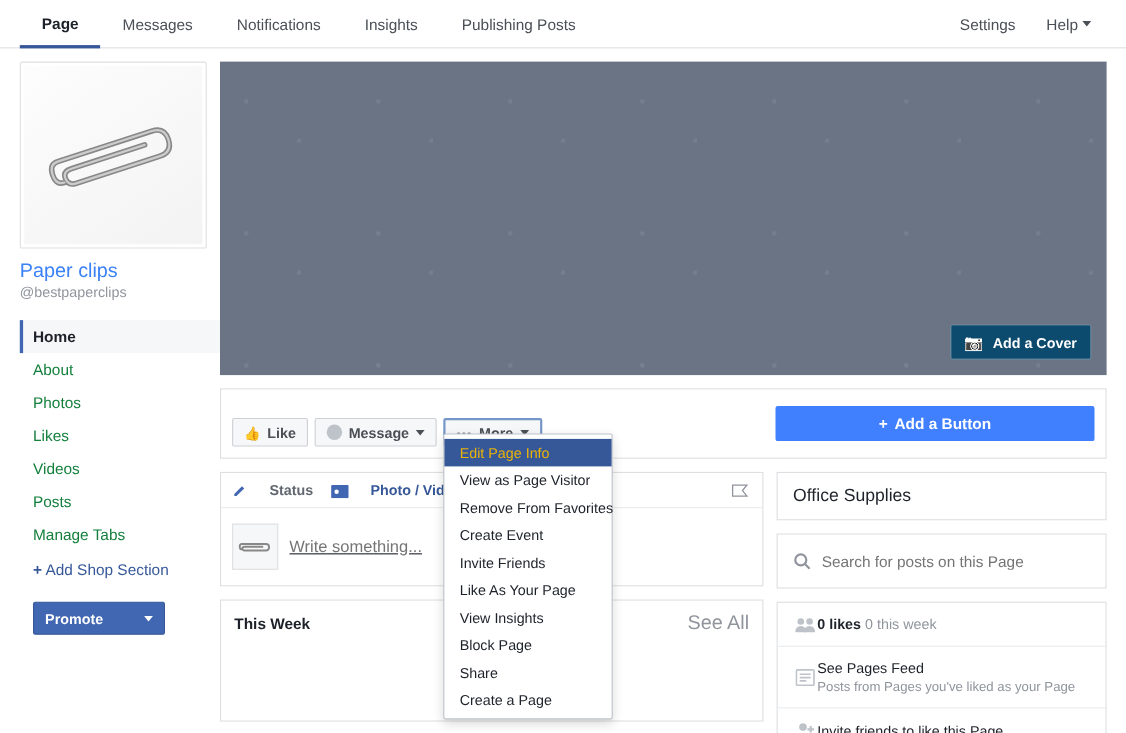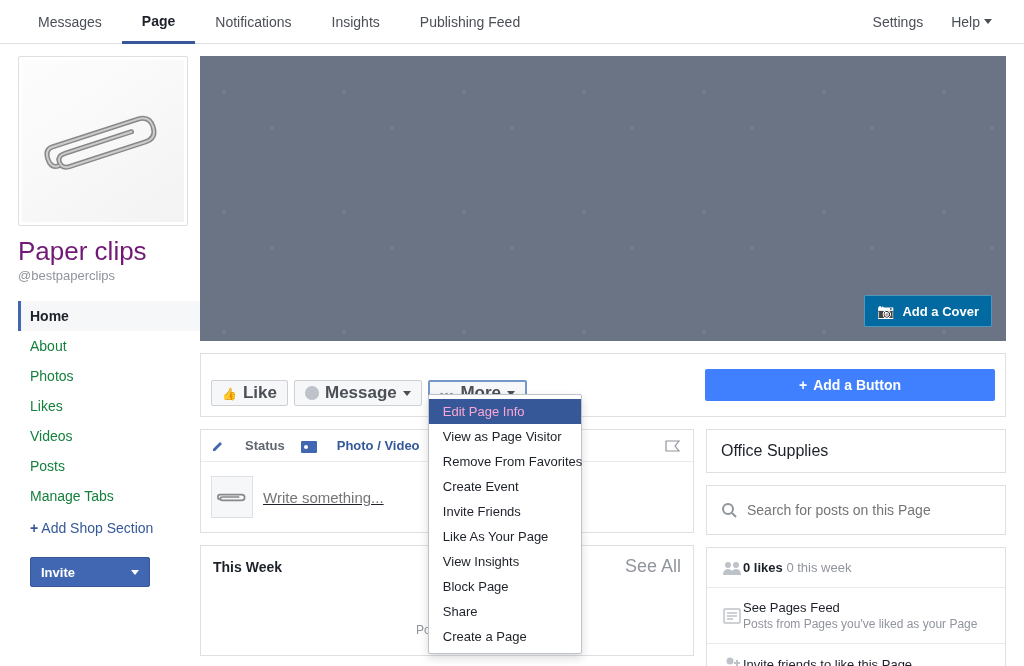--- a/index.html
+++ b/index.html
@@ -13,45 +13,45 @@
   .topnav .right-tab { padding: 0 14px; color: #4b4f56; cursor: pointer; font-size: 14px; display:flex; align-items:center; gap:4px; }
   
   
   .layout { display: flex; }
   .leftcol { width: 200px; padding: 12px 0 12px 18px; }
   .rightcol { flex: 1; padding-right: 18px; }
   
   
   .profile-pic { width: 170px; height: 170px; border: 1px solid #dddfe2; border-radius: 2px; padding: 3px; background: #fff; margin-bottom: 10px; position: relative; }
   .profile-pic-inner { width: 100%; height: 100%; background: linear-gradient(145deg,#fdfdfd,#f3f3f3); display:flex; align-items:center; justify-content:center; }
-  .page-name { font-size: 26px; font-weight: normal; color: #701a75; margin-bottom: 1px; }
+  .page-name { font-size: 18px; font-weight: normal; color: #3b82f6; margin-bottom: 1px; }
   .page-handle { font-size: 13px; color: #90949c; margin-bottom: 18px; }
   .sidenav { list-style:none; }
   .sidenav li { padding: 7px 12px; color: #15803d; cursor:pointer; font-size:14px; }
   .sidenav li.active { font-weight: 600; color:#1d2129; border-left: 3px solid #4267b2; background: #f6f7f9; padding-left:9px; }
   .add-shop { color:#365899; padding: 9px 12px; font-size:14px; cursor:pointer; }
   .promote-btn { margin: 12px 0 0 12px; background:#4267b2; color:#fff; font-weight:600; font-size:13px; width:120px; height:30px; border:1px solid #365899; border-radius:2px; display:flex; align-items:center; justify-content:space-between; padding:0 10px; cursor:pointer; }
   
   
   .cover { height: 285px; background:#6b7485; position:relative; margin-top:12px; margin-bottom:12px; overflow:hidden; }
   .cover-pattern { position:absolute; inset:0; opacity:0.08; background-image: radial-gradient(circle at 20% 30%, #fff 2px, transparent 2px), radial-gradient(circle at 60% 60%, #fff 2px, transparent 2px); background-size: 120px 120px; }
-  .add-cover { position:absolute; right:14px; bottom:14px; background:#0369a1; color:#fff; padding:7px 12px; border-radius:2px; display:flex; align-items:center; gap:8px; font-weight:600; font-size:13px; border:1px solid rgba(255,255,255,0.3); cursor:pointer; }
+  .add-cover { position:absolute; right:14px; bottom:14px; background:#0c4a6e; color:#fff; padding:7px 12px; border-radius:2px; display:flex; align-items:center; gap:8px; font-weight:600; font-size:13px; border:1px solid rgba(255,255,255,0.3); cursor:pointer; }
   
   
   .action-row { background:#fff; border:1px solid #dddfe2; padding:10px; display:flex; align-items:center; gap:6px; margin-bottom:12px; }
-  .pill { border:1px solid #ced0d4; background:#f6f7f9; color:#4b4f56; font-weight:600; font-size:17px; padding:4px 10px; border-radius:2px; display:flex; align-items:center; gap:6px; cursor:pointer; height:26px;margin-top:16px; }
+  .pill { border:1px solid #ced0d4; background:#f6f7f9; color:#4b4f56; font-weight:600; font-size:13px; padding:4px 10px; border-radius:2px; display:flex; align-items:center; gap:6px; cursor:pointer; height:26px;margin-top:16px; }
   .pill.more-open { border:2px solid #7596c8; outline:none; }
   .action-row .spacer { flex:1; }
   .add-button { background:#4080ff; color:#fff; font-weight:600; font-size:14px; border:none; border-radius:2px; height:32px; width:290px; display:flex; align-items:center; justify-content:center; gap:6px; cursor:pointer; }
   
   
   .dropdown-wrap { position:relative; }
   .dropdown { position:absolute; top:30px; left:0; width:154px; background:#fff; border:1px solid #bec2c9; border-radius:2px; box-shadow:0 4px 10px rgba(0,0,0,0.15); z-index:100; padding:4px 0; }
   .dropdown li { list-style:none; padding:5px 14px; font-size:13px; color:#1d2129; cursor:pointer; white-space:nowrap; }
-  .dropdown li.hl { background:#365899; color:#f9a8d4; }
+  .dropdown li.hl { background:#365899; color:#eab308; }
   
   
   .content-row { display:flex; gap:12px; }
   .center-col { flex:1; min-width:0; }
   .side-col { width:300px; }
   
   .card { background:#fff; border:1px solid #dddfe2; margin-bottom:12px; }
   
   
   .composer-tabs { display:flex; align-items:center; padding:8px 10px; border-bottom:1px solid #e9ebee; gap:16px; }
@@ -87,25 +87,25 @@
   .dots::before { content:"•••"; letter-spacing:1px; color:#90949c; font-size:11px; }
   .cam-icon::before { content:"📷"; font-size:14px; filter:grayscale(1) brightness(2); }
   
   
   .clip-svg { transform:rotate(-18deg); }
 </style>
 </head>
 <body>
 
 <div class="topnav">
+  <div class="tab active">Page</div>
   <div class="tab">Messages</div>
-  <div class="tab active">Page</div>
   <div class="tab">Notifications</div>
   <div class="tab">Insights</div>
-  <div class="tab">Publishing Feed</div>
+  <div class="tab">Publishing Posts</div>
   <div class="spacer"></div>
   <div class="right-tab">Settings</div>
   <div class="right-tab">
     <span>Help</span>
     <span class="caret-down"></span>
   </div>
 </div>
 
 <div class="layout">
 
@@ -127,21 +127,21 @@
       <li>Likes</li>
       <li>Videos</li>
       <li>Posts</li>
       <li>Manage Tabs</li>
     </ul>
     <div class="add-shop">
       <span class="plus">+</span>
       <span>Add Shop Section</span>
     </div>
     <div class="promote-btn">
-      <span>Invite</span>
+      <span>Promote</span>
       <span class="caret-down"></span>
     </div>
   </div>
 
   <div class="rightcol">
     <div class="cover">
       <div class="cover-pattern"></div>
       <div class="add-cover">
         <span class="cam-icon"></span>
         <span>Add a Cover</span>

